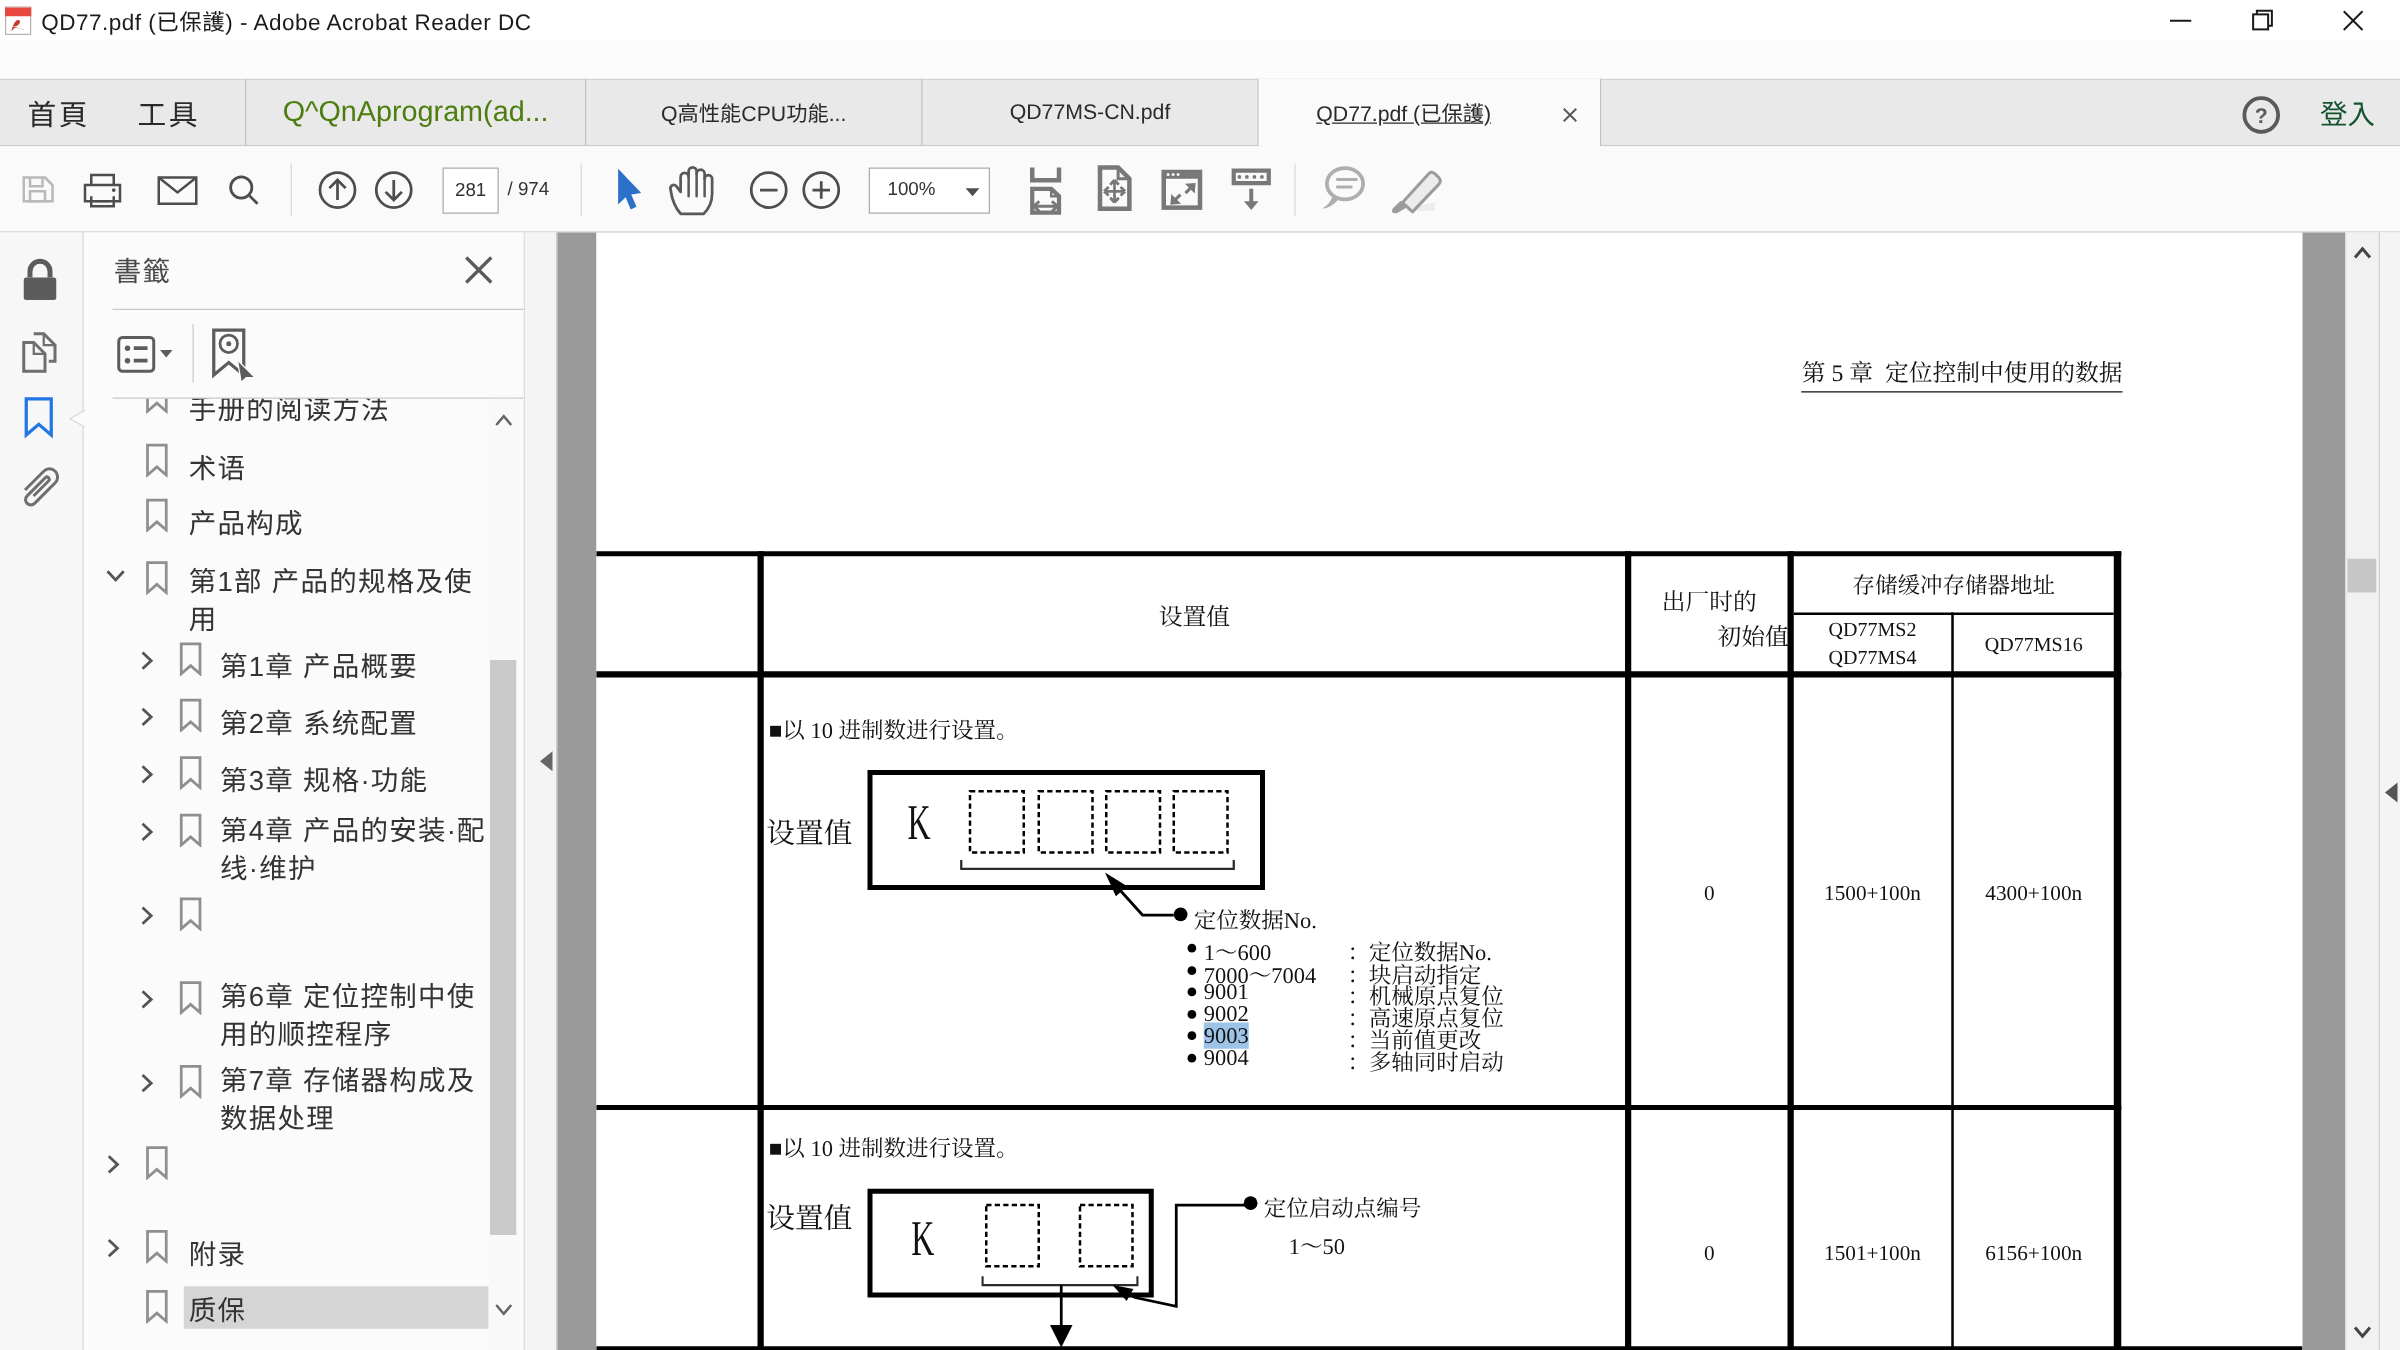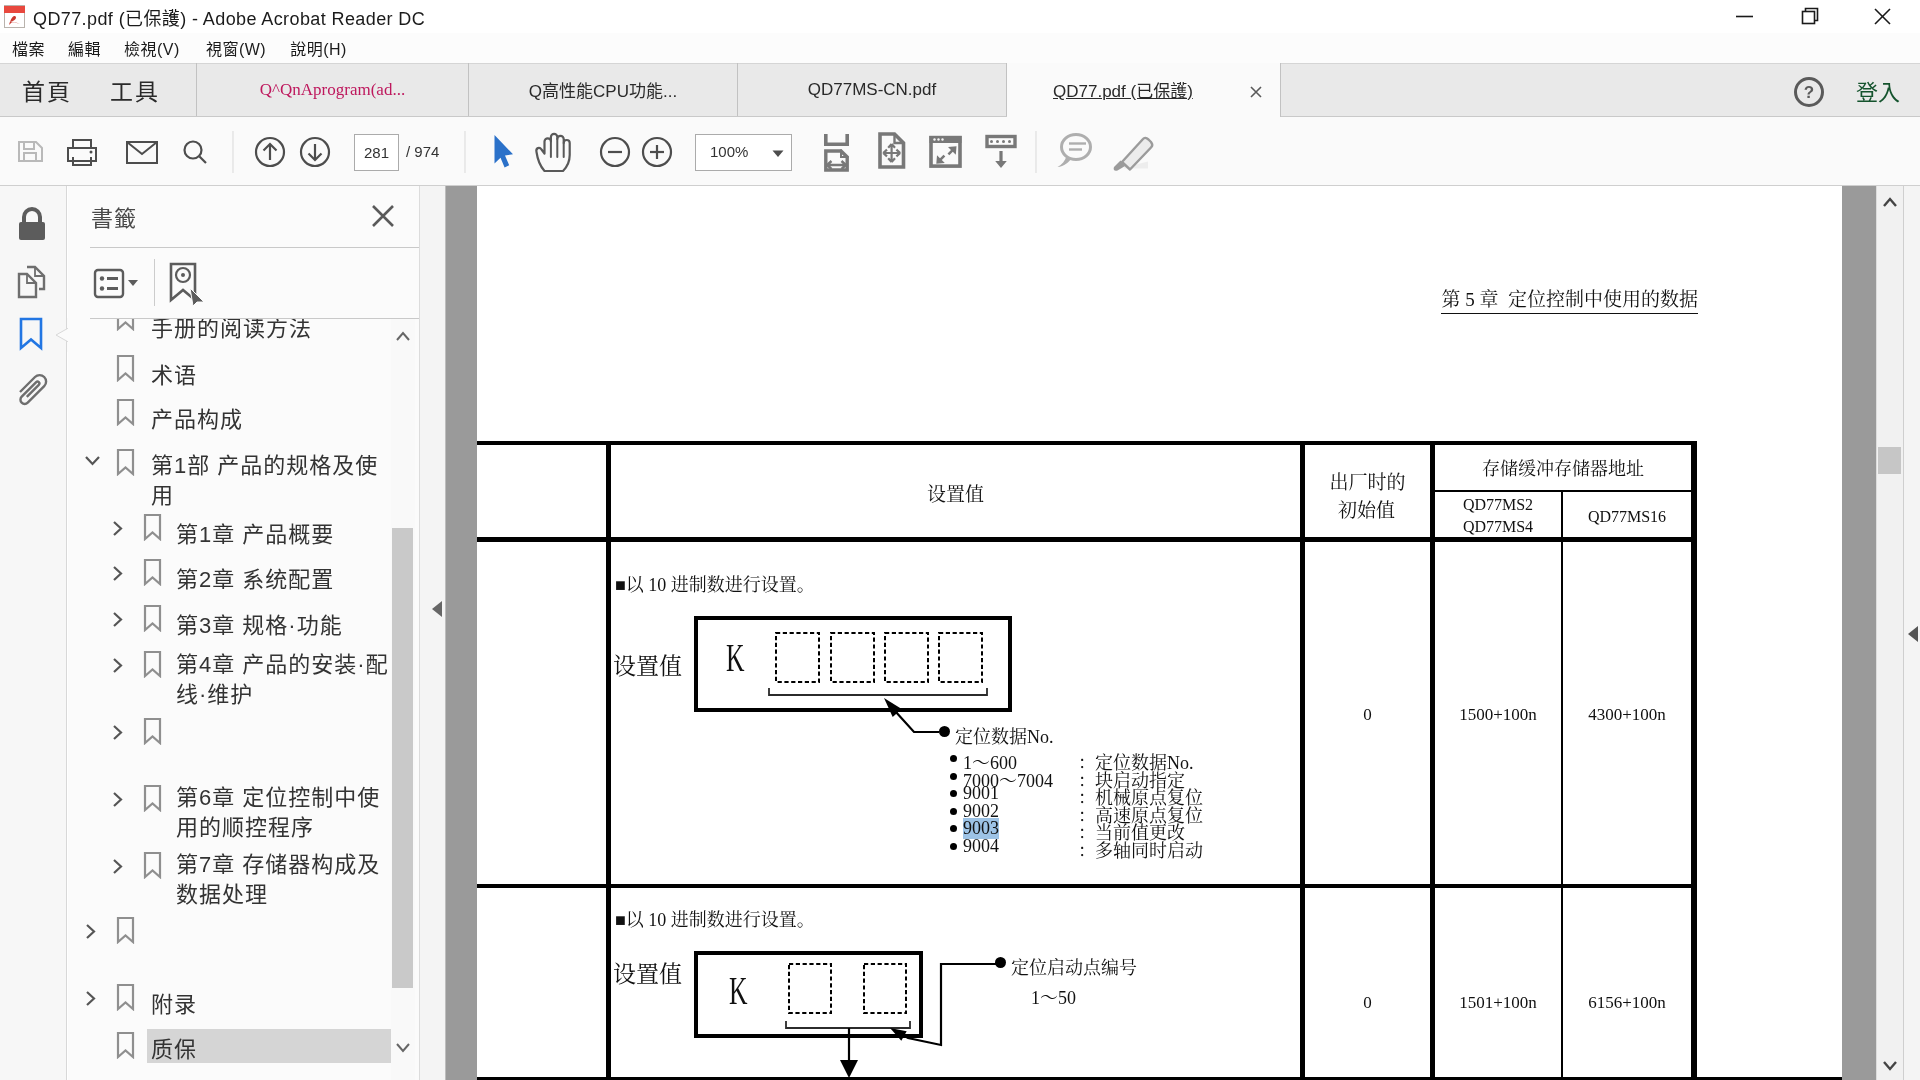--- a/index.html
+++ b/index.html
@@ -32,33 +32,26 @@
 
 <svg class="a" style="left:1730px;top:0;" width="190 " height="33" viewBox="0 0 190 33">
   <line x1="6" y1="16.5" x2="23" y2="16.5" stroke="#1a1a1a" stroke-width="1.6"></line>
   <rect x="72.5" y="11.5" width="12" height="12" fill="none" stroke="#1a1a1a" stroke-width="1.6"></rect>
   <path d="M75.5 11.5 L75.5 8.5 L87.5 8.5 L87.5 20.5 L84.5 20.5" fill="none" stroke="#1a1a1a" stroke-width="1.6"></path>
   <line x1="145" y1="9" x2="160" y2="24" stroke="#1a1a1a" stroke-width="1.6"></line>
   <line x1="160" y1="9" x2="145" y2="24" stroke="#1a1a1a" stroke-width="1.6"></line>
 </svg>
 
 <div class="a" style="left:0;top:33px;width:1920px;height:30px;background:#fcfcfc;"></div>
-<div class="a vctr" style="left:0;top:33px;height:30px;font-size:16px;color:#1b1b1b;letter-spacing:0.5px;">
-  <span style="margin-left:12px;">檔案</span>
-  <span style="margin-left:23px;">編輯</span>
-  <span style="margin-left:23px;">檢視(V)</span>
-  <span style="margin-left:26px;">視窗(W)</span>
-  <span style="margin-left:24px;">說明(H)</span>
-</div>
 
 <div class="a" style="left:0;top:63px;width:1920px;height:54px;background:#e9e9e9;border-top:1px solid #d5d5d5;border-bottom:1px solid #c9c9c9;box-sizing:border-box;"></div>
 <div class="a vctr" style="left:22px;top:63px;height:53px;font-size:23px;color:#2a2a2a;letter-spacing:2px;">首頁</div>
 <div class="a vctr" style="left:110px;top:63px;height:53px;font-size:23px;color:#2a2a2a;letter-spacing:2px;">工具</div>
 <div class="a" style="left:196px;top:63px;width:1px;height:53px;background:#c2c2c2;"></div>
-<div class="a ctr" style="left:197px;top:63px;width:271px;height:53px;font-size:17px;color:#be185d;font-family:Liberation Serif, serif;">Q^QnAprogram(ad...</div>
+<div class="a ctr" style="left:197px;top:63px;width:271px;height:53px;font-size:23px;color:#4d7c0f;">Q^QnAprogram(ad...</div>
 <div class="a" style="left:468px;top:63px;width:1px;height:53px;background:#c2c2c2;"></div>
 <div class="a ctr" style="left:469px;top:63px;width:268px;height:53px;font-size:17px;color:#2a2a2a;">Q高性能CPU功能...</div>
 <div class="a" style="left:737px;top:63px;width:1px;height:53px;background:#c2c2c2;"></div>
 <div class="a ctr" style="left:738px;top:63px;width:268px;height:53px;font-size:17px;color:#2a2a2a;">QD77MS-CN.pdf</div>
 <div class="a" style="left:1006px;top:63px;width:1px;height:53px;background:#c2c2c2;"></div>
 <div class="a" style="left:1007px;top:63px;width:274px;height:54px;background:#fafafa;border-right:1px solid #c2c2c2;box-sizing:border-box;"></div>
 <div class="a vctr" style="left:1053px;top:63px;height:53px;font-size:17px;color:#2a2a2a;text-decoration:underline;">QD77.pdf (已保護)</div>
 <svg class="a" style="left:1249px;top:85px;" width="14" height="14">
       <path d="M2 2 L12 12 M12 2 L2 12" stroke="#5a5a5a" stroke-width="1.6" fill="none"></path>
     </svg>
@@ -376,21 +369,21 @@
   <div class="a" style="left:0;top:891px;width:1365px;height:3px;background:#000;"></div>
   <div class="a" style="left:129px;top:255px;width:5px;height:639px;background:#000;"></div>
   <div class="a" style="left:823px;top:255px;width:5px;height:639px;background:#000;"></div>
   <div class="a" style="left:953px;top:255px;width:5px;height:639px;background:#000;"></div>
   <div class="a" style="left:1084px;top:304px;width:2px;height:590px;background:#000;"></div>
   <div class="a" style="left:1214px;top:255px;width:6px;height:639px;background:#000;"></div>
   <div class="a" style="left:958px;top:304px;width:256px;height:2px;background:#000;"></div>
 
   <div class="a serif ctr" style="left:134px;top:294px;width:689px;height:24px;font-size:19px;">设置值</div>
   <div class="a serif ctr" style="left:828px;top:282px;width:125px;height:24px;font-size:19px;">出厂时的</div>
-  <div class="a serif ctr" style="left:828px;top:310px;width:123px;height:24px;font-size:19px;">初始值</div>
+  <div class="a serif ctr" style="left:864px;top:310px;width:123px;height:24px;font-size:19px;">初始值</div>
   <div class="a serif ctr" style="left:958px;top:269px;width:256px;height:24px;font-size:18px;">存储缓冲存储器地址</div>
   <div class="a serif ctr" style="left:958px;top:308px;width:126px;height:22px;font-size:16px;">QD77MS2</div>
   <div class="a serif ctr" style="left:958px;top:330px;width:126px;height:22px;font-size:16px;">QD77MS4</div>
   <div class="a serif ctr" style="left:1086px;top:320px;width:128px;height:22px;font-size:16px;">QD77MS16</div>
 
   <div class="a serif" style="left:138px;top:384px;font-size:18px;">■以 10 进制数进行设置。</div>
   <div class="a serif" style="left:136px;top:462px;font-size:23px;">设置值</div>
   <div class="a" style="left:217px;top:430px;width:318px;height:96px;border:4px solid #000;box-sizing:border-box;"></div>
   <div class="a serif" style="left:249px;top:452px;font-size:40px;line-height:40px;transform:scale(0.64,1);transform-origin:0 0;">K</div>
   <svg class="a" style="left:296px;top:444px;" width="214" height="55" viewBox="0 0 214 55">

